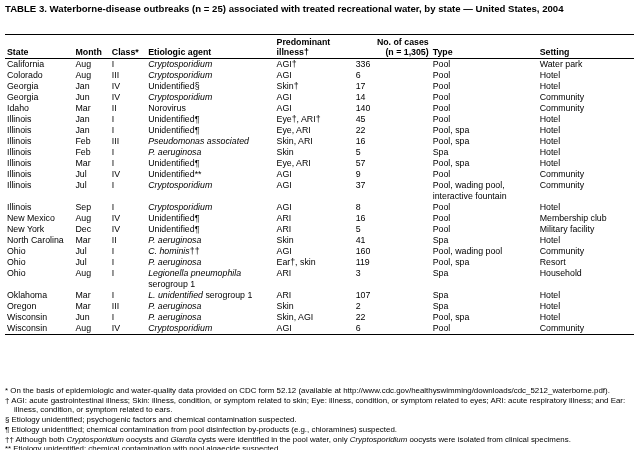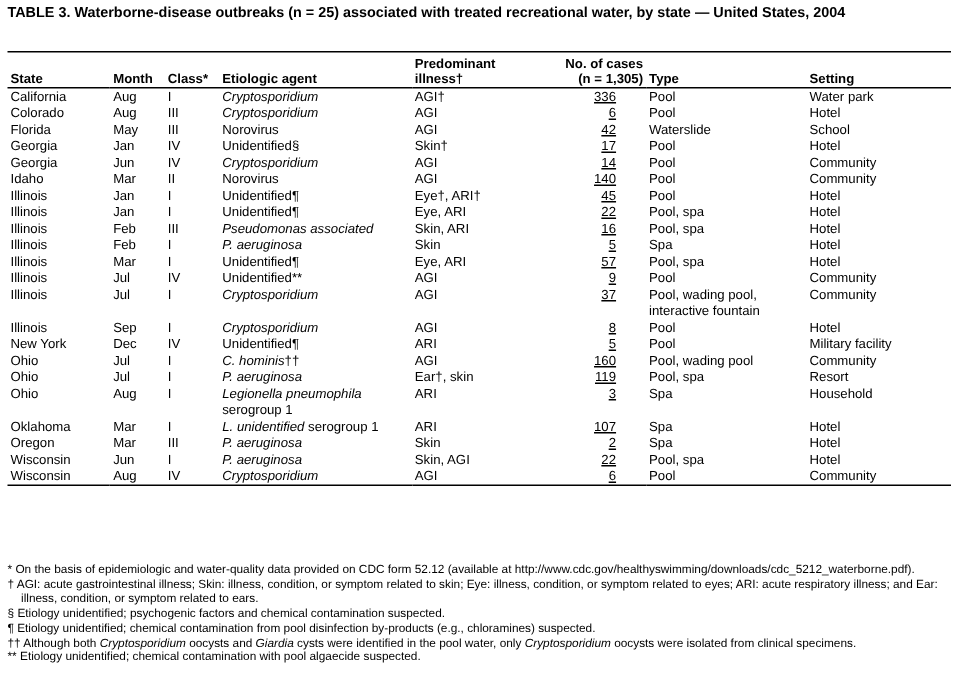--- a/index.html
+++ b/index.html
@@ -18,21 +18,21 @@
     font-size: 8.8px; border-bottom: 1px solid #000;
   }
   th, td {
     padding: 0 2px; vertical-align: top; text-align: left;
     line-height: 11px; font-weight: normal; overflow-wrap: break-word;
   }
   thead th { font-weight: bold; margin-top: 28px; }
   tr.top-hdr th { padding-top: 2px; line-height: 10px; }
   tr.col-hdr th { border-bottom: 1px solid #000; padding-bottom: 1px; line-height: 10px; }
   th.cases-h { text-align: right; }
-  td.num { text-align: right; padding-right: 20px; text-decoration: underline; }
+  td.num { padding-right: 20px; }
   .footnotes { padding-top: 3px; font-size: 7.9px; line-height: 9.7px; margin-top: 48px; }
   .fn { padding-left: 9px; text-indent: -9px; overflow-wrap: break-word; }
   i { font-style: italic; }
 </style>
 </head>
 <body>
 
 <div class="page">
   <div class="title">TABLE 3. Waterborne-disease outbreaks (n = 25) associated with treated recreational water, by state — United States, 2004</div>
 
@@ -80,30 +80,20 @@
           <td>Colorado</td>
           <td>Aug</td>
           <td>III</td>
           <td><i>Cryptosporidium</i></td>
           <td>AGI</td>
           <td class="num">6</td>
           <td>Pool</td>
           <td>Hotel</td>
         </tr>
         <tr>
-          <td>Florida</td>
-          <td>May</td>
-          <td>III</td>
-          <td>Norovirus</td>
-          <td>AGI</td>
-          <td class="num">42</td>
-          <td>Waterslide</td>
-          <td>School</td>
-        </tr>
-        <tr>
           <td>Georgia</td>
           <td>Jan</td>
           <td>IV</td>
           <td>Unidentified§</td>
           <td>Skin†</td>
           <td class="num">17</td>
           <td>Pool</td>
           <td>Hotel</td>
         </tr>
         <tr>
@@ -200,28 +190,48 @@
           <td>Illinois</td>
           <td>Sep</td>
           <td>I</td>
           <td><i>Cryptosporidium</i></td>
           <td>AGI</td>
           <td class="num">8</td>
           <td>Pool</td>
           <td>Hotel</td>
         </tr>
         <tr>
+          <td>New Mexico</td>
+          <td>Aug</td>
+          <td>IV</td>
+          <td>Unidentified¶</td>
+          <td>ARI</td>
+          <td class="num">16</td>
+          <td>Pool</td>
+          <td>Membership club</td>
+        </tr>
+        <tr>
           <td>New York</td>
           <td>Dec</td>
           <td>IV</td>
           <td>Unidentified¶</td>
           <td>ARI</td>
           <td class="num">5</td>
           <td>Pool</td>
           <td>Military facility</td>
+        </tr>
+        <tr>
+          <td>North Carolina</td>
+          <td>Mar</td>
+          <td>II</td>
+          <td><i>P. aeruginosa</i></td>
+          <td>Skin</td>
+          <td class="num">41</td>
+          <td>Spa</td>
+          <td>Hotel</td>
         </tr>
         <tr>
           <td>Ohio</td>
           <td>Jul</td>
           <td>I</td>
           <td><i>C. hominis</i>††</td>
           <td>AGI</td>
           <td class="num">160</td>
           <td>Pool, wading pool</td>
           <td>Community</td>

